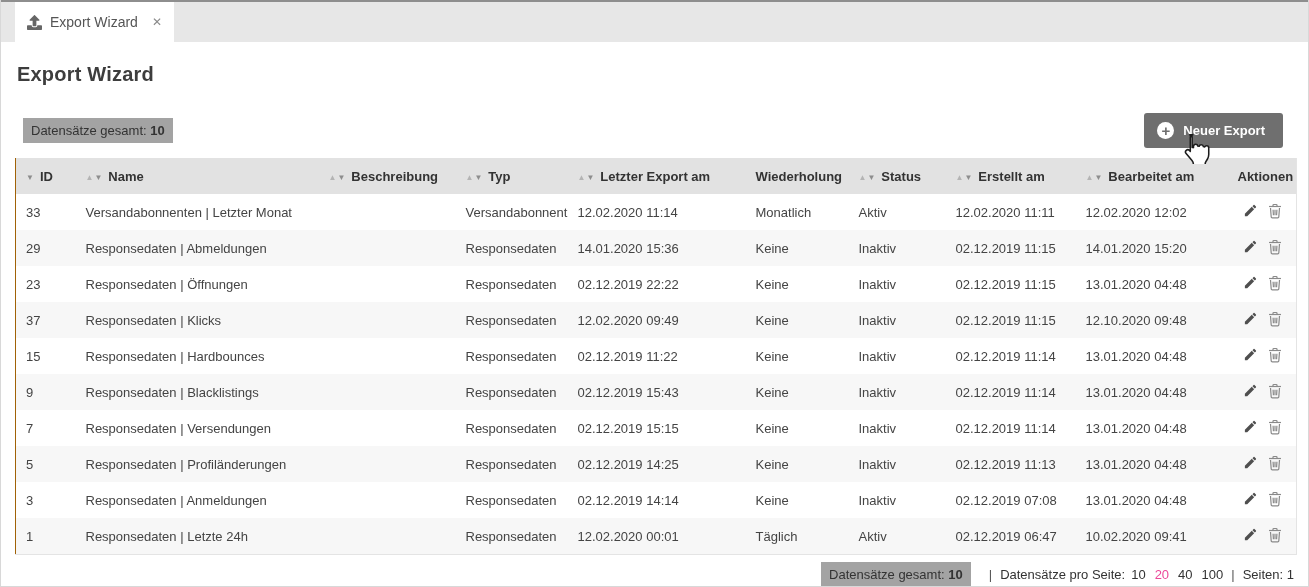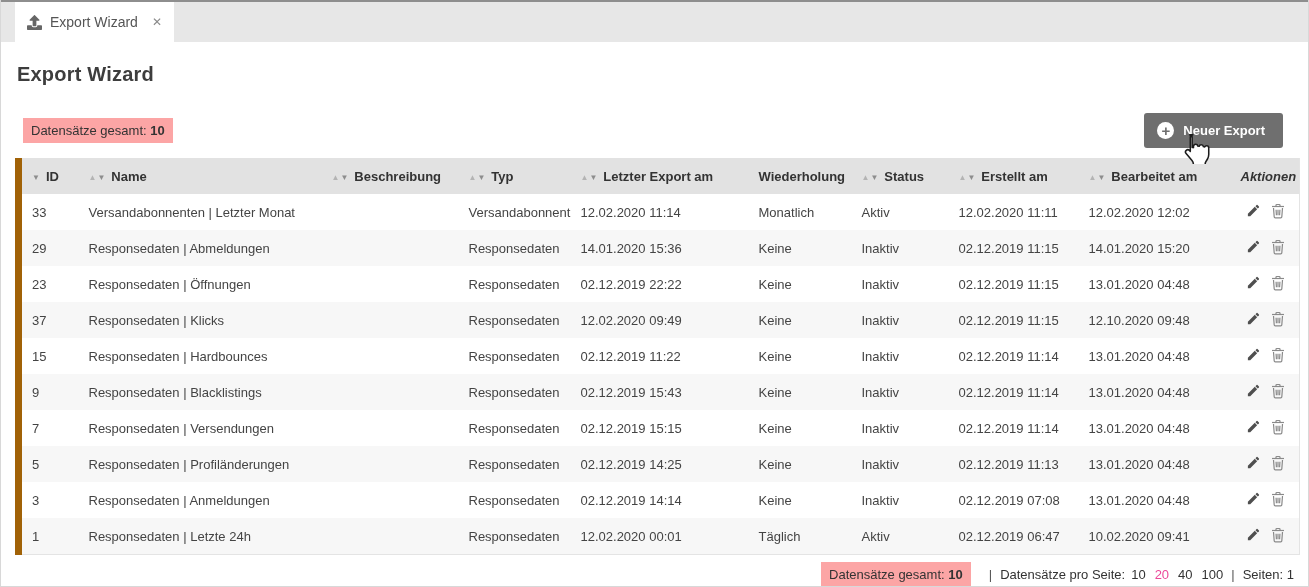--- a/index.html
+++ b/index.html
@@ -27,52 +27,52 @@
   h1{
     font-size:20px;font-weight:bold;color:#3d3d3d;
     margin:20px 0 0 16px;line-height:24px;letter-spacing:.2px;
   }
   
   .toolbar{
     display:flex;justify-content:space-between;align-items:center;
     margin:27px 25px 10px 22px;
   }
   .badge{
-    background:#fca5a5;color:#333;font-size:13px;padding:5px 8px;
+    background:#a3a3a3;color:#333;font-size:13px;padding:5px 8px;
   }
   .badge b{font-weight:bold;}
   .btn-new{
     background:#6f6f6f;color:#fff;border:none;border-radius:3px;
     font-size:13px;font-weight:bold;font-family:inherit;
     height:35px;padding:0 18px 0 13px;display:flex;align-items:center;gap:9px;
     cursor:pointer;
   }
   .plus-circle{
     width:17px;height:17px;border-radius:50%;background:#fff;color:#6f6f6f;
     display:flex;align-items:center;justify-content:center;
     font-size:15px;font-weight:bold;line-height:1;padding-bottom:1px;box-sizing:border-box;
   }
   
   table{
     width:1281px;margin:0 14px;border-collapse:collapse;table-layout:fixed;
     font-size:13px;color:#444;
-    border-left:7px solid #a16207;border-right:1px solid #e4e4e4;border-bottom:1px solid #e4e4e4;
+    border-left:1px solid #a16207;border-right:1px solid #e4e4e4;border-bottom:1px solid #e4e4e4;
   }
   thead th{
     background:#e2e2e2;height:36px;text-align:left;font-weight:bold;color:#333;
     padding:0 4px 0 10px;white-space:nowrap;overflow:hidden;
   }
   th .arrows{font-size:8px;margin-right:5px;letter-spacing:1px;vertical-align:1px;}
   .arrow-up{color:#b4b4b4;}
   .arrow-down{color:#8d8d8d;}
   tbody td{
     height:36px;padding:0 4px 0 10px;white-space:nowrap;overflow:hidden;
   }
   tbody tr:nth-child(even){background:#f7f7f7;}
-  td.actions,th.actions{text-align:center;padding:0 10px;font-style:italic;}
+  td.actions,th.actions{text-align:center;padding:0 10px;}
   td.actions{white-space:nowrap;}
   td.actions .icon-btn{display:inline-block;margin:0 5px;cursor:pointer;vertical-align:middle;}
   
   .footerbar{
     display:flex;justify-content:flex-end;align-items:center;
     margin:7px 14px 0 0;font-size:13px;color:#333;
   }
   .footerbar .badge{margin-right:10px;}
   .footerbar .sep{margin:0 8px;color:#555;}
   .perpage span{margin-left:9px;cursor:pointer;}

